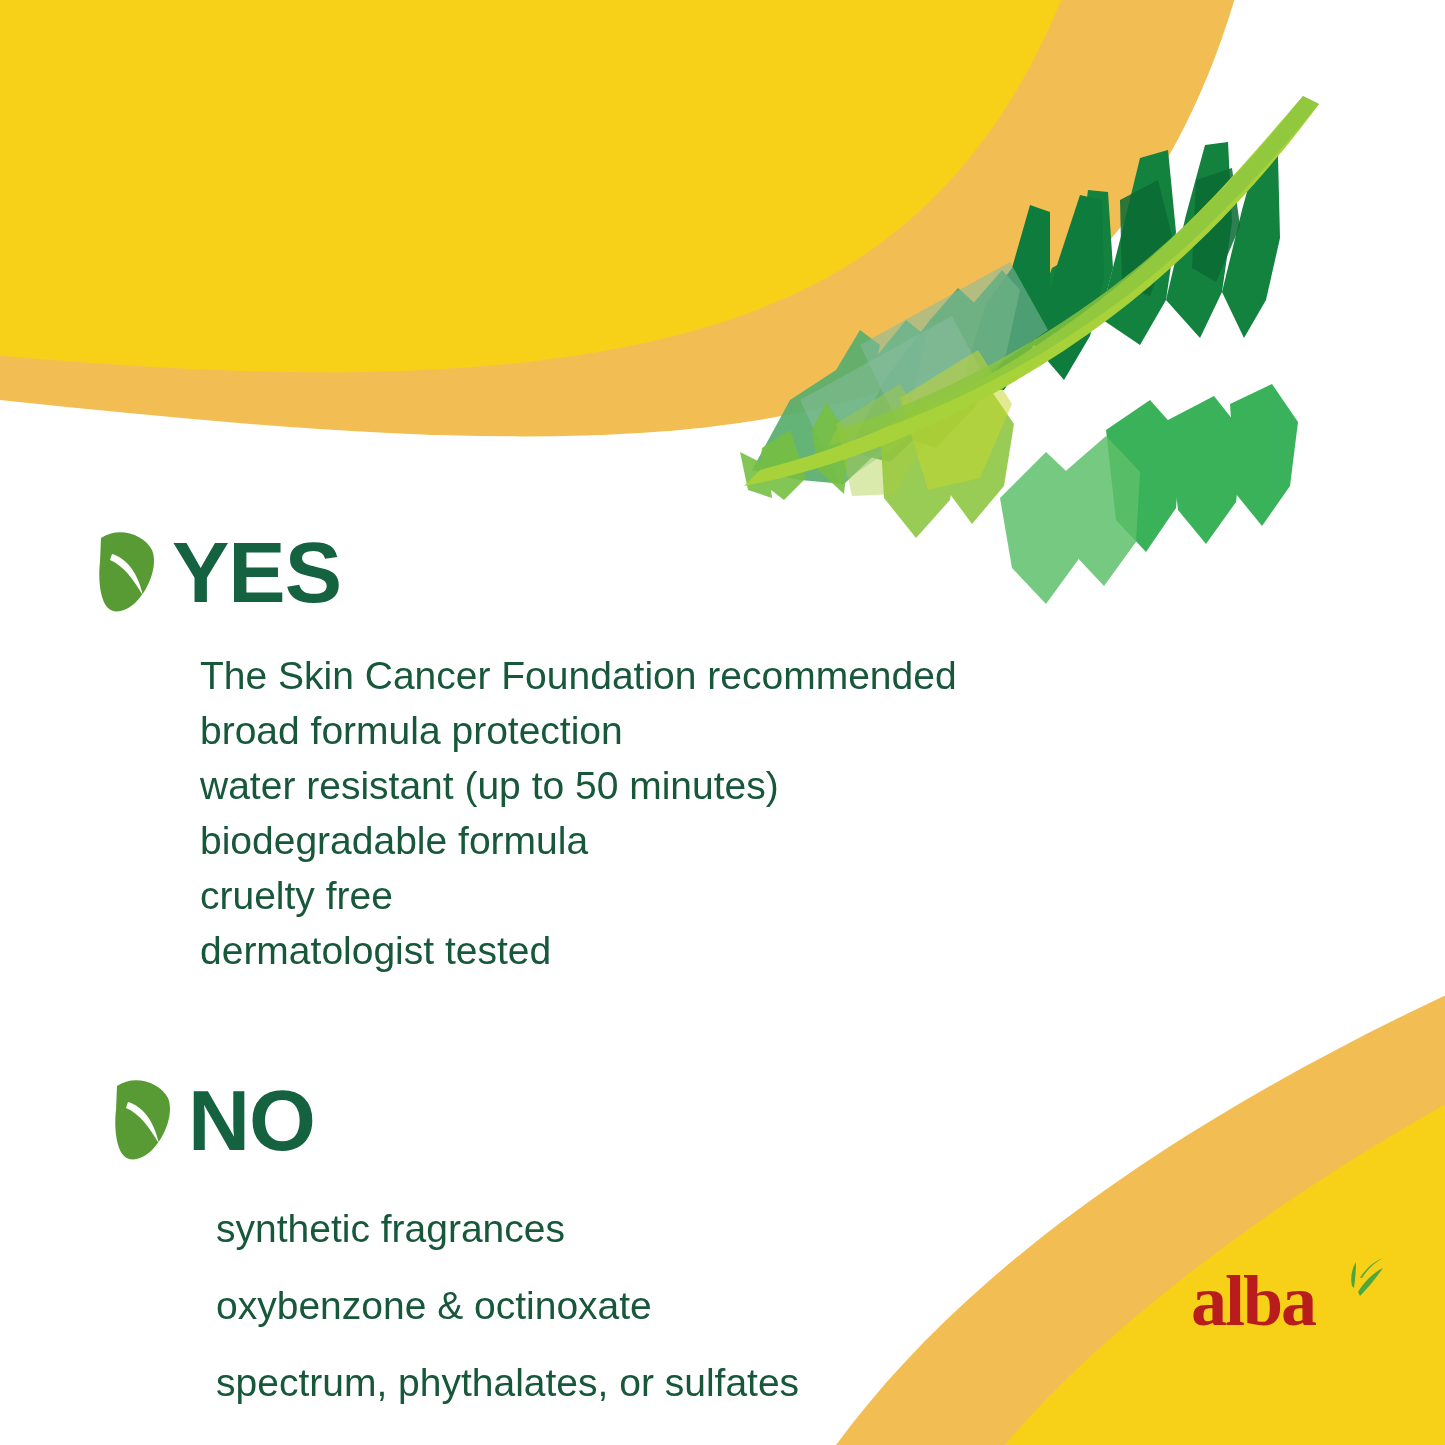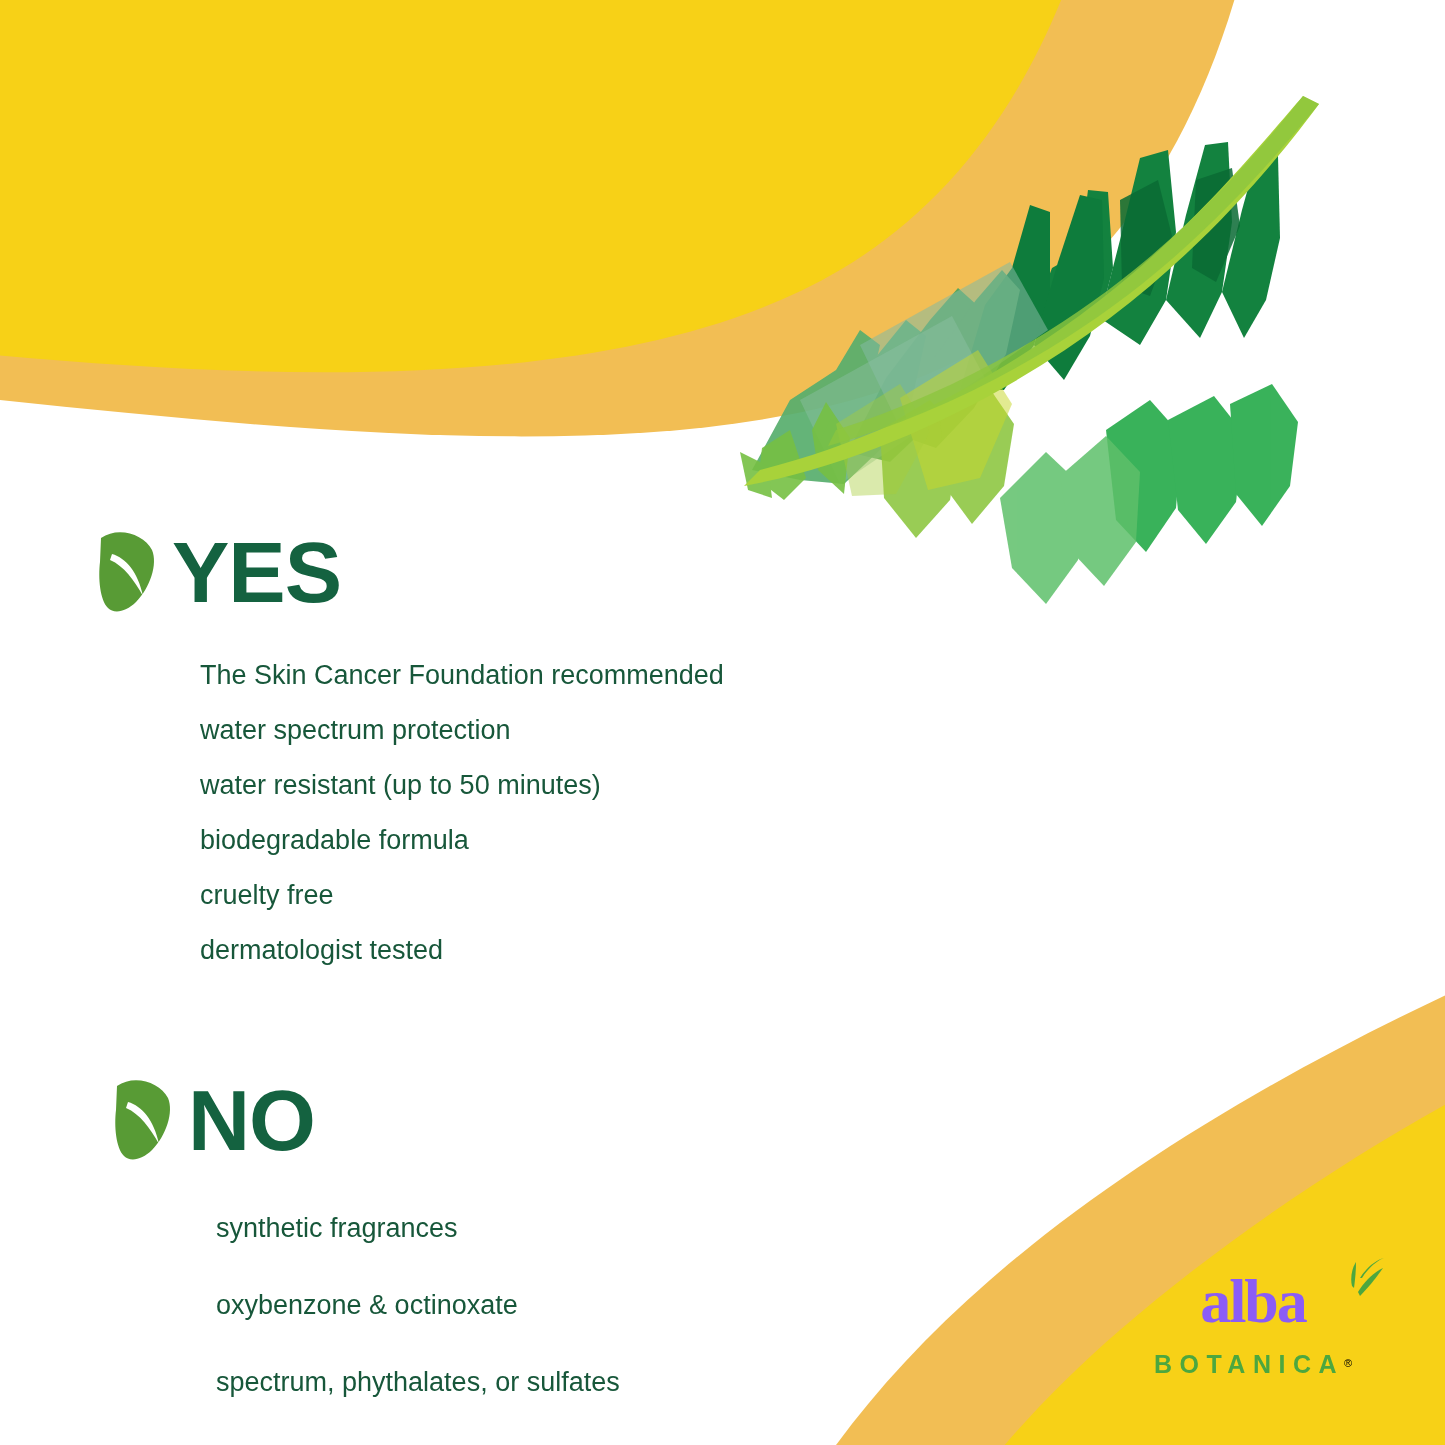--- a/index.html
+++ b/index.html
@@ -64,21 +64,21 @@
     list-style: none;
     margin: 0;
     padding: 0;
     position: absolute;
     left: 104px;
   }
   .section-yes .section-list { top: 128px; }
   .section-no  .section-list { top: 112px; }
 
   .section-list li {
-    font-size: 27px;
+    font-size: 39px;
     line-height: 55px;
     color: #17573A;
     white-space: nowrap;
     font-weight: 400;
   }
   .section-no .section-list li { line-height: 57px; margin-top: 20px; }
 
   
   .brand {
     position: absolute;
@@ -86,23 +86,23 @@
     top: 1258px;
     width: 250px;
     text-align: center;
   }
   .brand-mark {
     position: relative;
     height: 86px;
   }
   .brand-wordmark {
     font-family: "Liberation Serif", serif;
-    font-size: 62px;
+    font-size: 72px;
     font-weight: 700;
-    color: #8b5cf6;
+    color: #b91c1c;
     line-height: 86px;
     letter-spacing: -2px;
     display: block;
   }
   .brand-leaf {
     position: absolute;
     right: -6px;
     top: -2px;
     width: 54px;
     height: 44px;
@@ -235,21 +235,21 @@
       <div class="section-head">
         <svg class="leaf-bullet" viewBox="0 0 62 92">
           <path d="M5,14 C22,2 48,10 56,26 C62,40 54,64 40,78 C30,88 18,90 12,84
                    C4,76 2,54 4,38 Z" fill="#589B35"></path>
           <path d="M16,30 C30,34 42,48 47,72 C38,56 28,42 14,36 Z" fill="#FFFFFF"></path>
         </svg>
         <div class="section-title">YES</div>
       </div>
       <ul class="section-list">
         <li>The Skin Cancer Foundation recommended</li>
-        <li>water spectrum protection</li>
+        <li>broad formula protection</li>
         <li>water resistant (up to 50 minutes)</li>
         <li>biodegradable formula</li>
         <li>cruelty free</li>
         <li>dermatologist tested</li>
       </ul>
     </div>
 
     <div class="section section-no">
       <div class="section-head">
         <svg class="leaf-bullet" viewBox="0 0 62 92">
@@ -268,19 +268,16 @@
 
     <div class="brand">
       <div class="brand-mark">
         <span class="brand-wordmark">alba</span>
         <svg class="brand-leaf" viewBox="0 0 54 44">
           <path d="M28,36 C34,26 44,16 53,12 C46,22 38,32 30,40 Z" fill="#4CA73F"></path>
           <path d="M32,22 C38,12 48,4 54,2 C46,4 36,12 30,22 Z" fill="#4CA73F"></path>
           <path d="M22,30 C20,22 22,12 26,6 C26,16 25,24 24,32 Z" fill="#4CA73F"></path>
         </svg>
       </div>
-      <div>
-        <span class="brand-sub">BOTANICA</span><span class="brand-reg">®</span>
-      </div>
     </div>
 
   </div>
 </div>
 
 </body></html>

